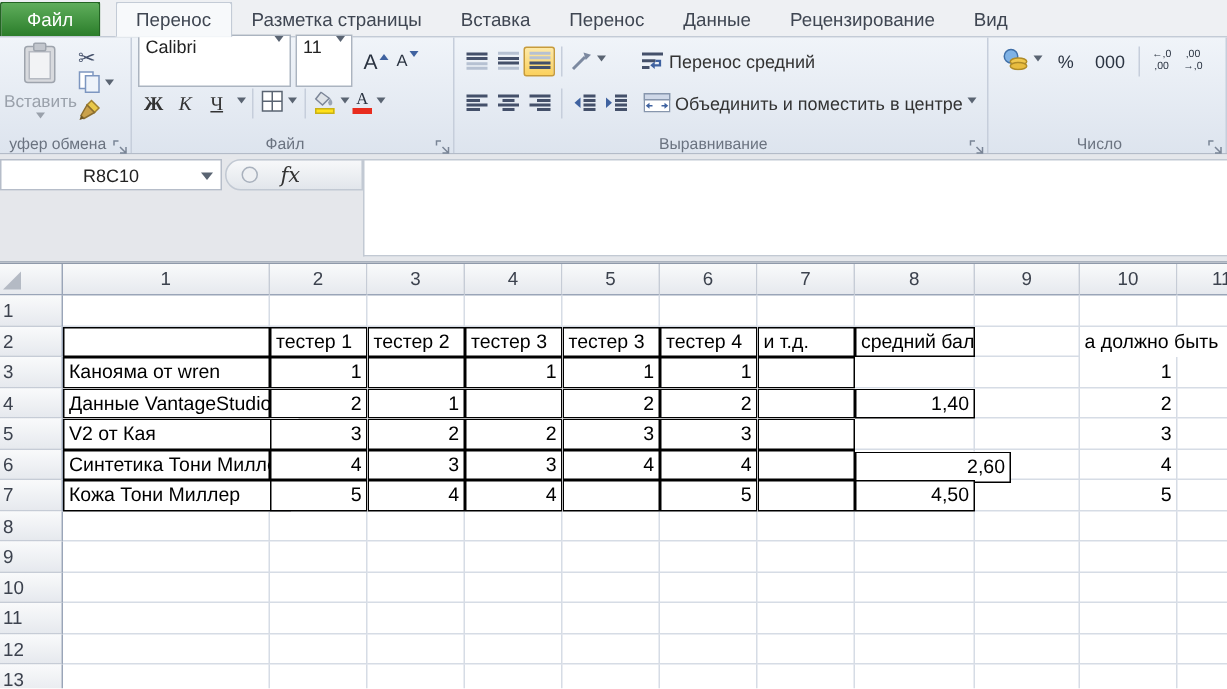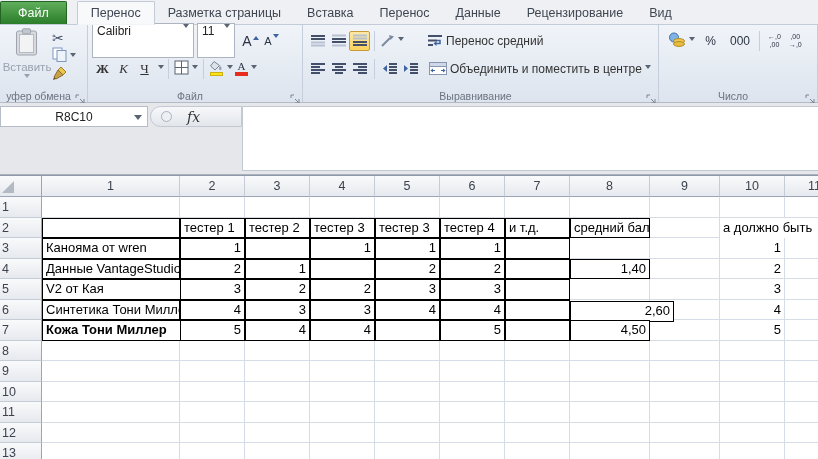--- a/index.html
+++ b/index.html
@@ -583,21 +583,21 @@
     <div class="cell tb tright" style="left: 570px; top: 103px; height: 20.5px; width: 104px; margin-top: 22px;">2,60</div>
     <div class="cell tright" style="left: 720px; top: 103px; height: 20.5px; width: 65px;">3</div>
     <div class="cell tb tleft" style="left: 42px; top: 123.5px; height: 20.5px; width: 138px;">Синтетика Тони Миллер</div>
     <div class="cell tb tright" style="left: 180px; top: 123.5px; height: 20.5px; width: 65px;">4</div>
     <div class="cell tb tright" style="left: 245px; top: 123.5px; height: 20.5px; width: 65px;">3</div>
     <div class="cell tb tright" style="left: 310px; top: 123.5px; height: 20.5px; width: 65px;">3</div>
     <div class="cell tb tright" style="left: 375px; top: 123.5px; height: 20.5px; width: 65px;">4</div>
     <div class="cell tb tright" style="left: 440px; top: 123.5px; height: 20.5px; width: 65px;">4</div>
     <div class="cell tb tright" style="left: 505px; top: 123.5px; height: 20.5px; width: 65px;"></div>
     <div class="cell tright" style="left: 720px; top: 123.5px; height: 20.5px; width: 65px;">4</div>
-    <div class="cell tb tleft" style="left: 42px; top: 144px; height: 20.5px; width: 152px; font-weight: bold;">Кожа Тони Миллер</div>
+    <div class="cell tb tleft" style="left: 42px; top: 144px; height: 20.5px; width: 152px;">Кожа Тони Миллер</div>
     <div class="cell tb tright" style="left: 180px; top: 144px; height: 20.5px; width: 65px;">5</div>
     <div class="cell tb tright" style="left: 245px; top: 144px; height: 20.5px; width: 65px;">4</div>
     <div class="cell tb tright" style="left: 310px; top: 144px; height: 20.5px; width: 65px;">4</div>
     <div class="cell tb tright" style="left: 375px; top: 144px; height: 20.5px; width: 65px;"></div>
     <div class="cell tb tright" style="left: 440px; top: 144px; height: 20.5px; width: 65px;">5</div>
     <div class="cell tb tright" style="left: 505px; top: 144px; height: 20.5px; width: 65px;"></div>
     <div class="cell tb tright" style="left: 570px; top: 144px; height: 20.5px; width: 80px;">4,50</div>
     <div class="cell tright" style="left: 720px; top: 144px; height: 20.5px; width: 65px;">5</div>
   </div>
 

